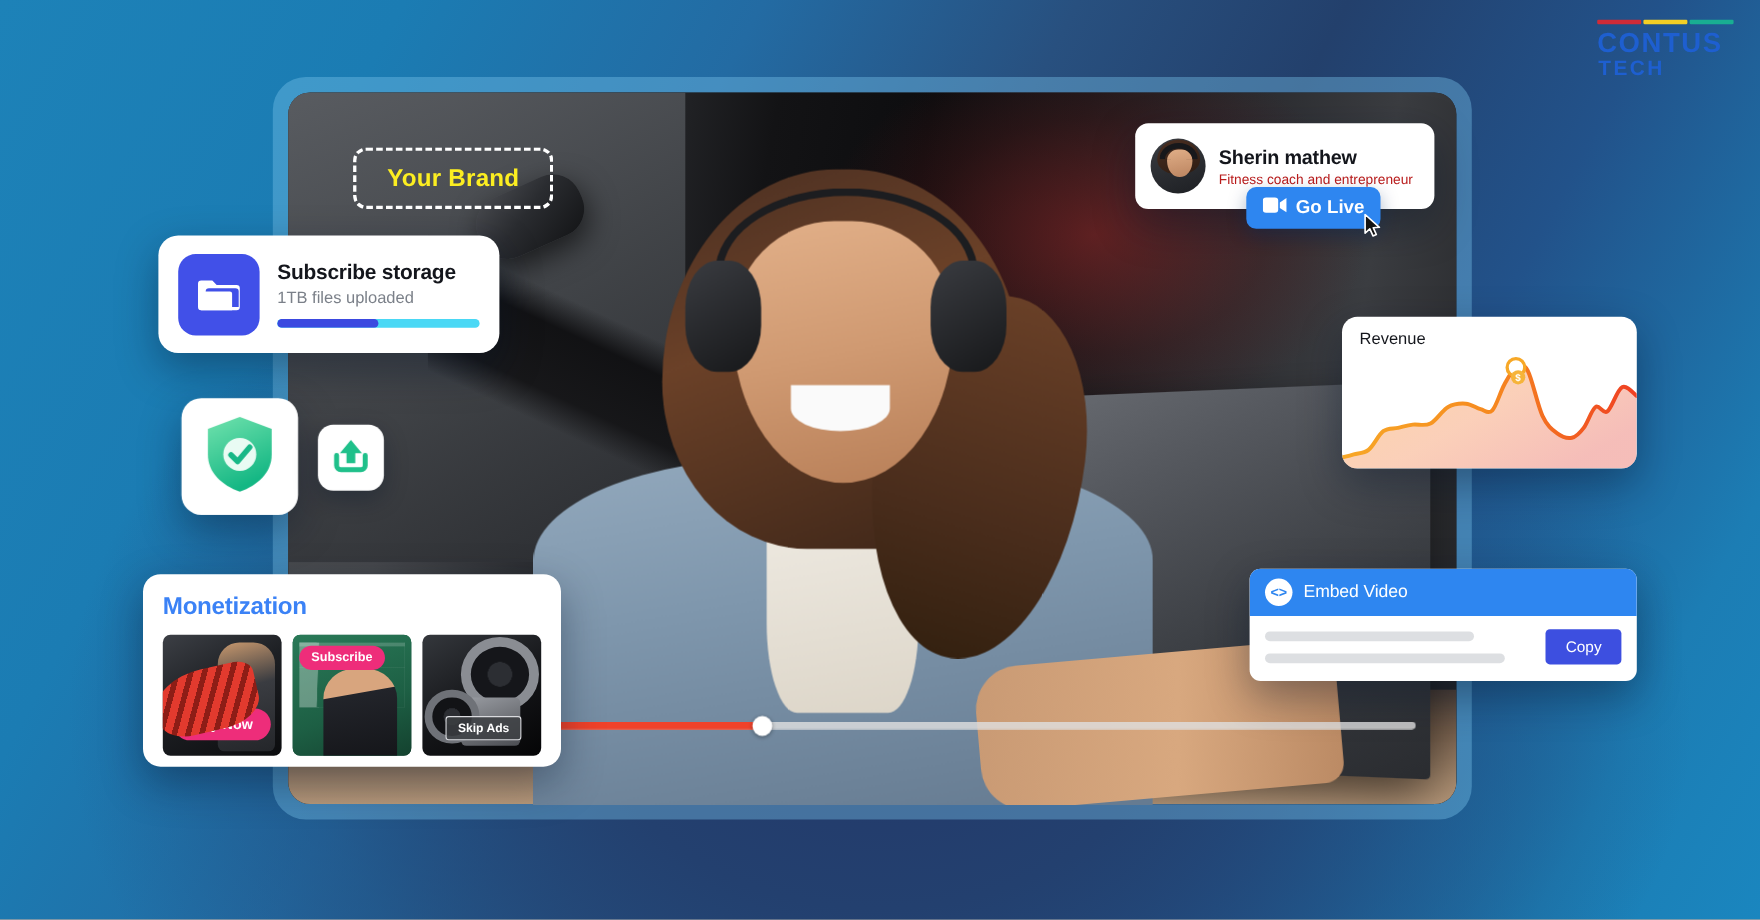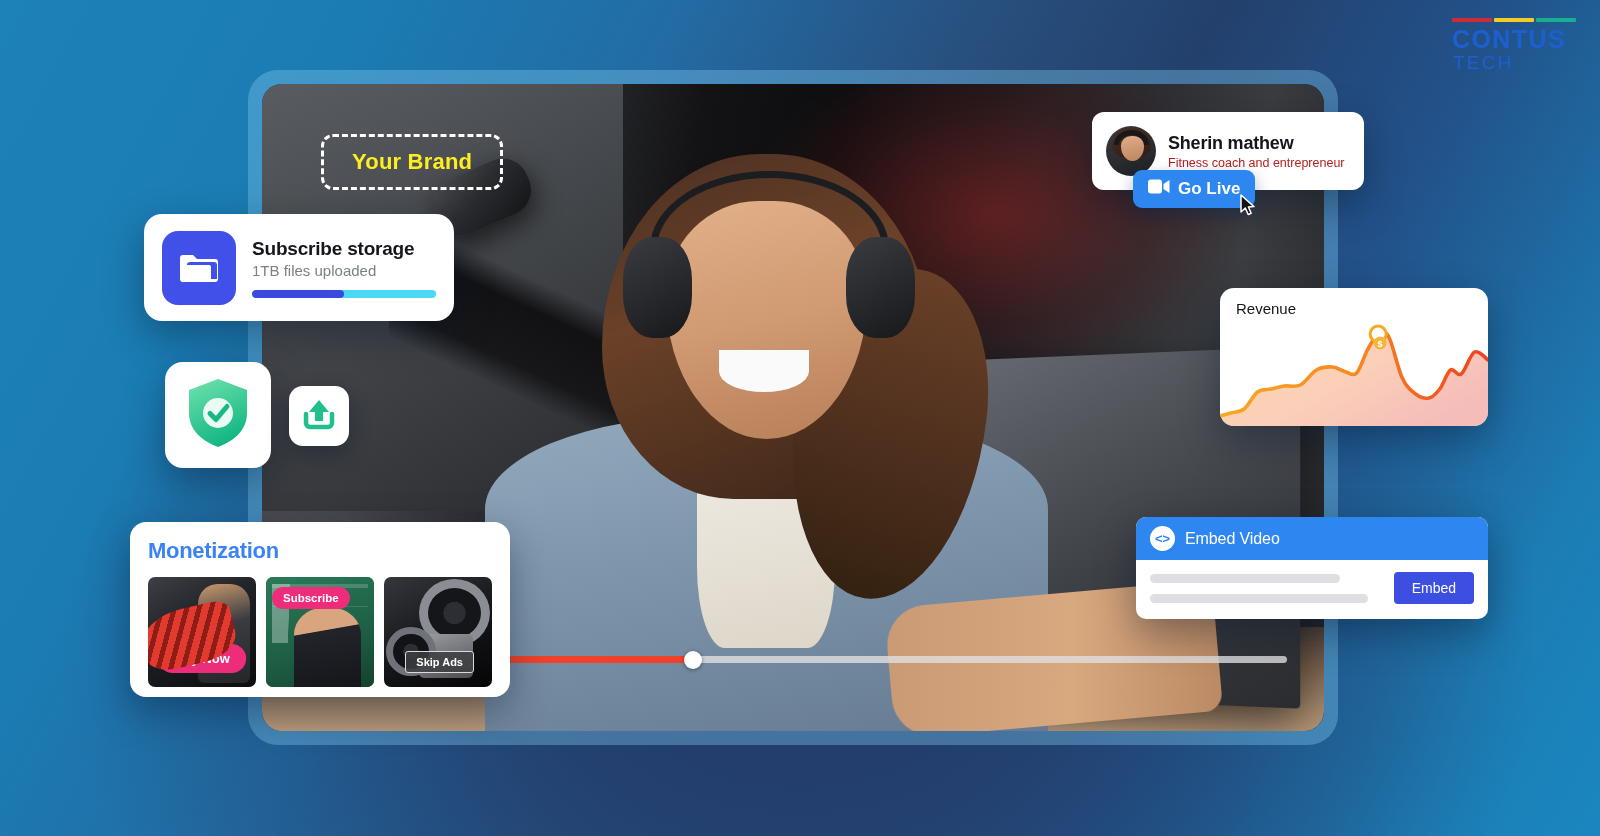--- a/index.html
+++ b/index.html
@@ -34,21 +34,21 @@
   #logo .bars { display: flex; gap: 2px; margin-bottom: 5px; padding-left: 2px; }
   #logo .bars span { height: 4px; border-radius: 1px; }
   #logo .bar-red    { width: 40px; background: #cf2b37; }
   #logo .bar-yellow { width: 40px; background: #f2ce25; }
   #logo .bar-teal   { width: 40px; background: #19ae92; }
   #logo .word-main {
     font-size: 25px; font-weight: 700; letter-spacing: 1.4px;
     color: #1e5fd0; line-height: 1.02; padding-left: 2px;
   }
   #logo .word-sub {
-    font-size: 19px; font-weight: 400; letter-spacing: 2.2px;
+    font-size: 19px; font-weight: 700; letter-spacing: 2.2px;
     color: #1e5fd0; line-height: 1.1; padding-left: 3px;
   }
 
   
   #player-frame {
     position: absolute;
     left: 248px; top: 70px;
     width: 1090px; height: 675px;
     border-radius: 30px;
     background: rgba(120,195,235,0.40);
@@ -310,21 +310,21 @@
     position: absolute; right: 18px; bottom: 14px;
     background: rgba(60,62,66,.85); color: #fff;
     border: 1px solid #d9dade;
     font-size: 11px; font-weight: 700;
     padding: 4px 10px; border-radius: 3px;
     white-space: nowrap;
   }
 
   
   #card-profile {
-    left: 1092px; top: 112px;
+    left: 1032px; top: 112px;
     width: 272px; height: 78px;
     border-radius: 12px;
     display: flex; align-items: center; gap: 12px;
     padding: 0 14px;
   }
   .avatar {
     width: 50px; height: 50px; flex: 0 0 50px; border-radius: 50%;
     overflow: hidden; position: relative;
     background: linear-gradient(160deg, #3b3d42 0%, #1d1f23 100%);
   }
@@ -573,17 +573,17 @@
   </div>
 
   <div class="card" id="card-embed">
     <div class="head">
       <span class="code-badge">&lt;&gt;</span>
       <span class="label">Embed Video</span>
     </div>
     <div class="body">
       <div class="skeleton sk-1"></div>
       <div class="skeleton sk-2"></div>
-      <button id="btn-copy">Embed</button>
+      <button id="btn-copy">Copy</button>
     </div>
   </div>
 
 </div>
 
 </body></html>

